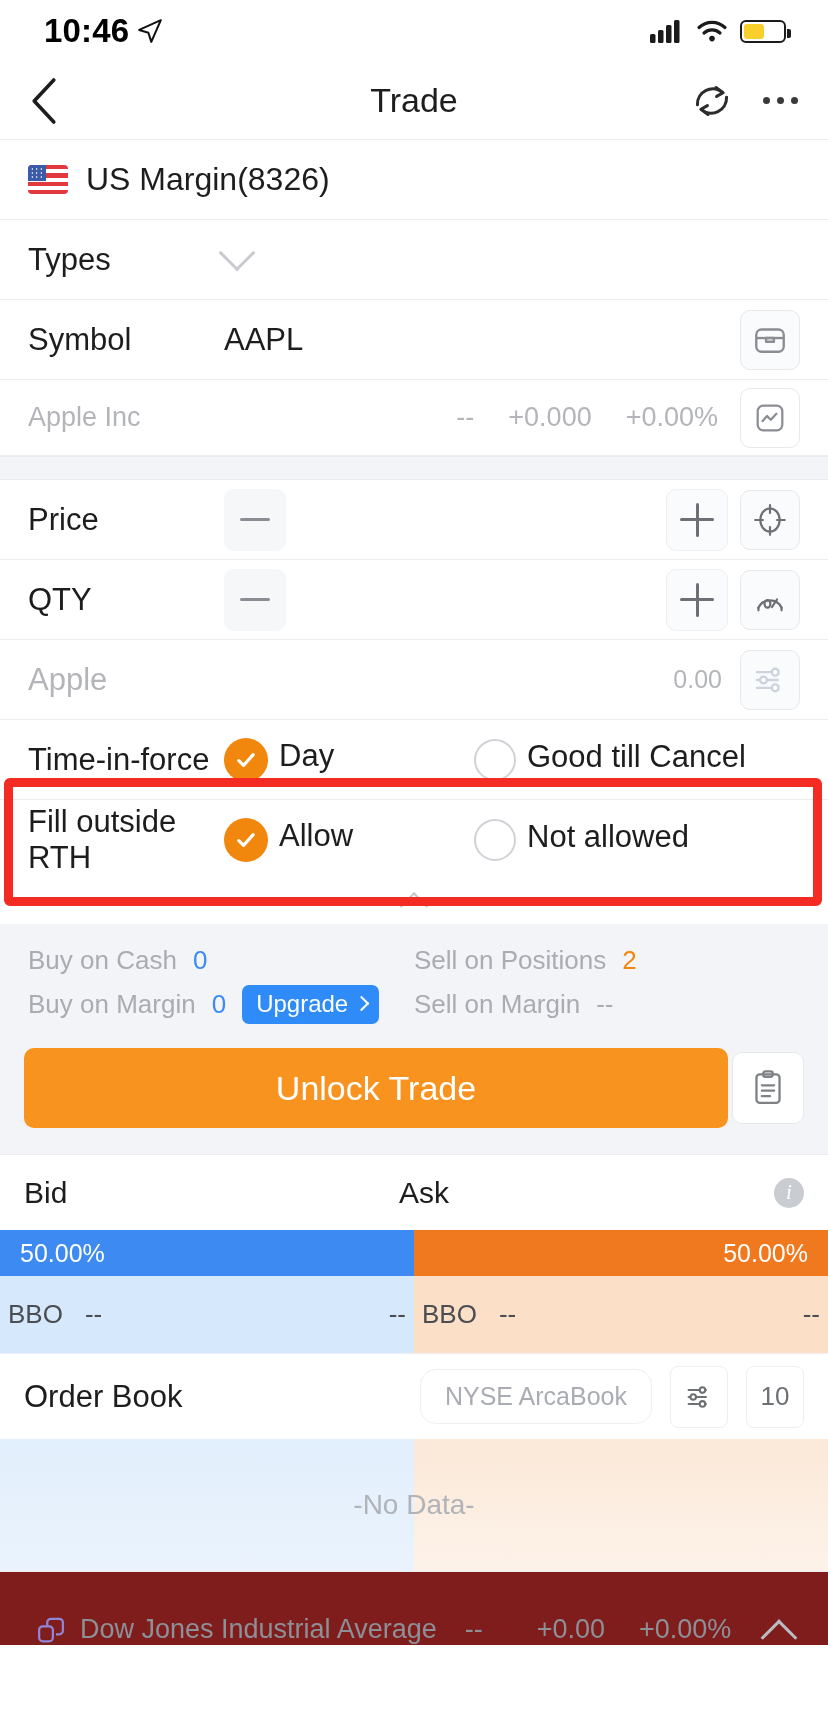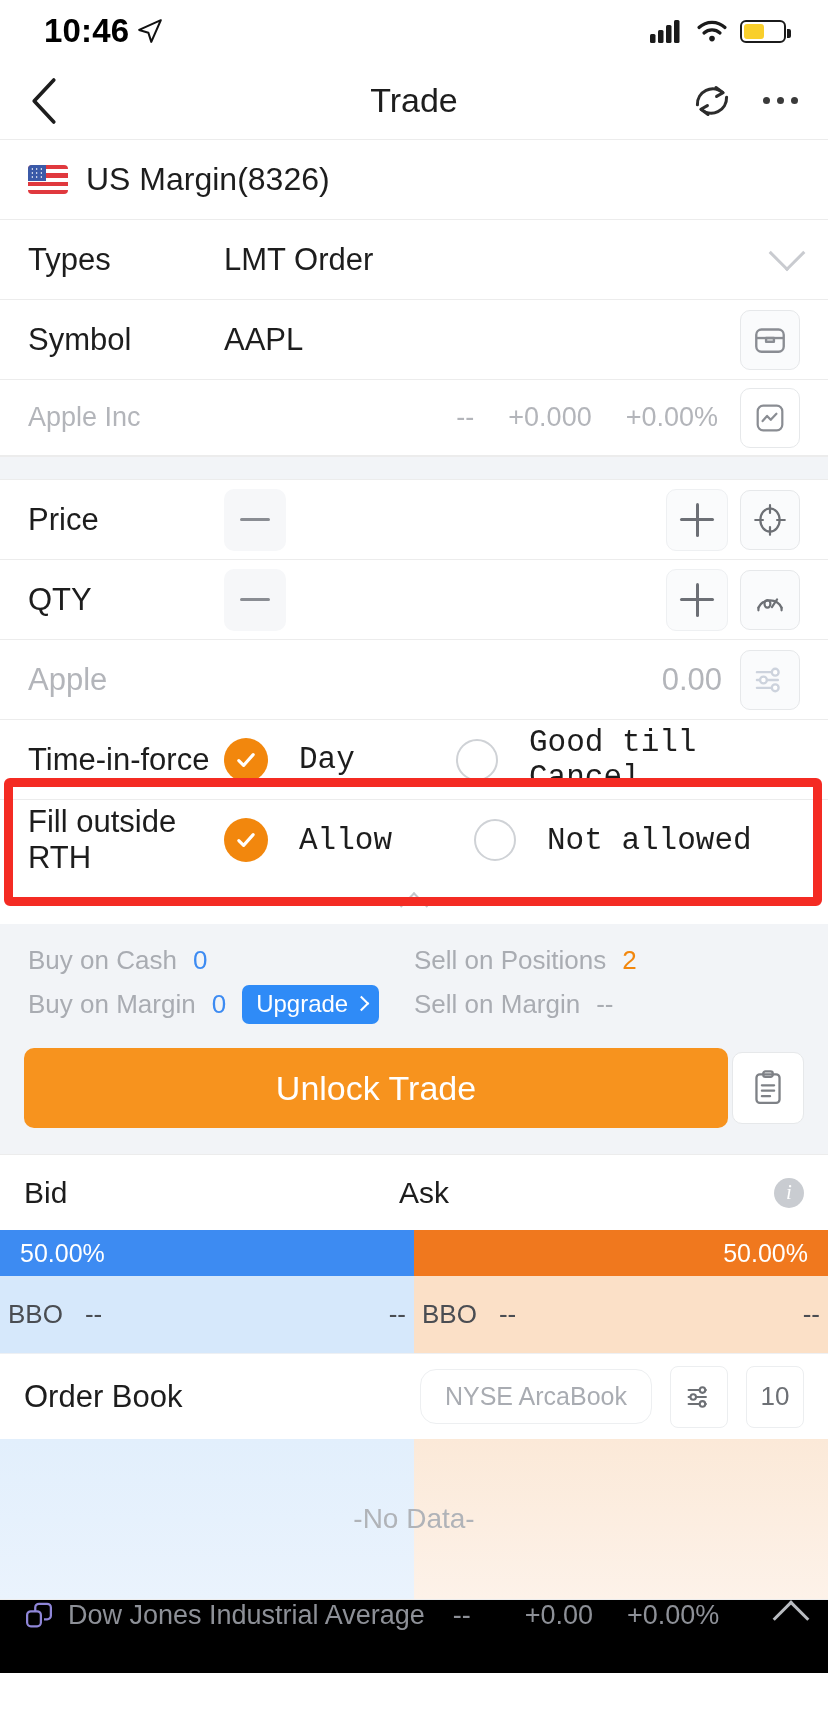--- a/index.html
+++ b/index.html
@@ -79,26 +79,26 @@
   .plus::before { left:0; top:15.5px; width:34px; height:3px; }
   .plus::after { top:0; left:15.5px; width:3px; height:34px; }
 
   .quote-row { height: 76px; display:flex; align-items:center; padding:0 28px;
      border-bottom: 1px solid #ececec; }
   .quote-name { font-size: 27px; color: #b3b5ba; flex: 1; }
   .quote-num { font-size: 27px; color: #b3b5ba; margin-left: 34px; }
 
   .gap { height: 24px; background: #f2f4f7; border-bottom: 1px solid #ececec; border-top:1px solid #ececec; }
 
-  .amount-val { font-size: 31px; color: #b3b5ba; margin-left: auto; margin-right: 18px; }
+  .amount-val { font-size: 25px; color: #b3b5ba; margin-left: auto; margin-right: 18px; }
 
   
   .radio-row { height: 80px; display:flex; align-items:center; padding: 0 28px; background:#fff; }
   .radio-row .label { font-size: 31px; color:#1d1d1d; width: 196px; flex:none; }
-  .opt { display:flex; align-items:center; gap: 31px; font-family: Liberation Mono, monospace; }
+  .opt { display:flex; align-items:flex-start; gap: 11px; }
   .opt.first { width: 250px; }
   .radio-on { width: 44px; height: 44px; border-radius: 50%; background: #f2870d;
      display:flex; align-items:center; justify-content:center; flex:none; }
   .radio-off { width: 42px; height: 42px; border-radius: 50%; border: 2px solid #cfd2d6;
      background:#fff; flex:none; }
   .opt-label { font-size: 31px; color: #1d1d1d; }
 
   
   .redbox {
     position: absolute; left: 4px; top: 778px; width: 818px; height: 128px;
@@ -150,29 +150,29 @@
   .bbo .k { margin-right: 22px; }
   .bbo .dash-end { margin-left: auto; }
 
   
   .ob-head { height: 86px; display:flex; align-items:center; padding: 0 24px; background:#fff; gap: 18px;
      border-top:1px solid #eef0f3; }
   .ob-title { font-size: 31px; color:#1d1d1d; flex:1; }
   .chip { border:1px solid #edeff1; border-radius:16px; padding: 12px 24px; font-size: 25px; color:#a9acb2; }
   .ob-sq { width: 58px; height: 62px; border:1px solid #eceef0; border-radius: 8px;
      display:flex; align-items:center; justify-content:center; font-size:26px; color:#6d7075; flex:none; }
-  .ob-body { height: 160px; display:flex; position: relative; }
+  .ob-body { height: 132px; display:flex; position: relative; }
   .ob-body .l { width: 50%; background: linear-gradient(#e2effc, #eaf3fd); }
   .ob-body .r { width: 50%; background: linear-gradient(#fbe9d8, #fdf2e9); }
   .nodata { position:absolute; inset:0; display:flex; align-items:center; justify-content:center;
      font-size: 28px; color:#b0b3b8; }
 
   
-  .ticker { height: 74px; display:flex; align-items:flex-start; padding: 0 24px; gap: 14px;
-     background:#000000; border-top:1px solid #ececec; }
+  .ticker { height: 74px; display:flex; align-items:flex-end; padding: 0 36px; gap: 14px;
+     background:#7f1d1d; border-top:1px solid #ececec; }
   .tk-name { font-size: 27px; color:#8d9097; }
   .tk-val { font-size: 27px; color:#8d9097; }
   .chev-up-end { margin-left:auto; width: 26px; height: 26px; border-left:3px solid #b9bcc1;
      border-top:3px solid #b9bcc1; transform: rotate(45deg) translate(4px,4px); }
 </style>
 </head>
 <body>
 
 <div class="phone">
 
@@ -224,21 +224,20 @@
   <div class="account">
     <div class="flag">
       <div class="stripes"></div>
         <div class="canton"></div>
     </div>
     <span class="account-name">US Margin(8326)</span>
   </div>
 
   <div class="row">
     <span class="label">Types</span>
-    <span class="value">LMT Order</span>
     <span class="chev-down"></span>
   </div>
 
   <div class="row">
     <span class="label">Symbol</span>
     <span class="value">AAPL</span>
     <div class="sqbtn">
       <svg width="34" height="34" viewBox="0 0 26 26">
         <rect x="2.5" y="5" width="21" height="17" rx="4" fill="none" stroke="#8a8d93" stroke-width="1.8"></rect>
         <path d="M2.5 11.5h21" stroke="#8a8d93" stroke-width="1.8"></path>

